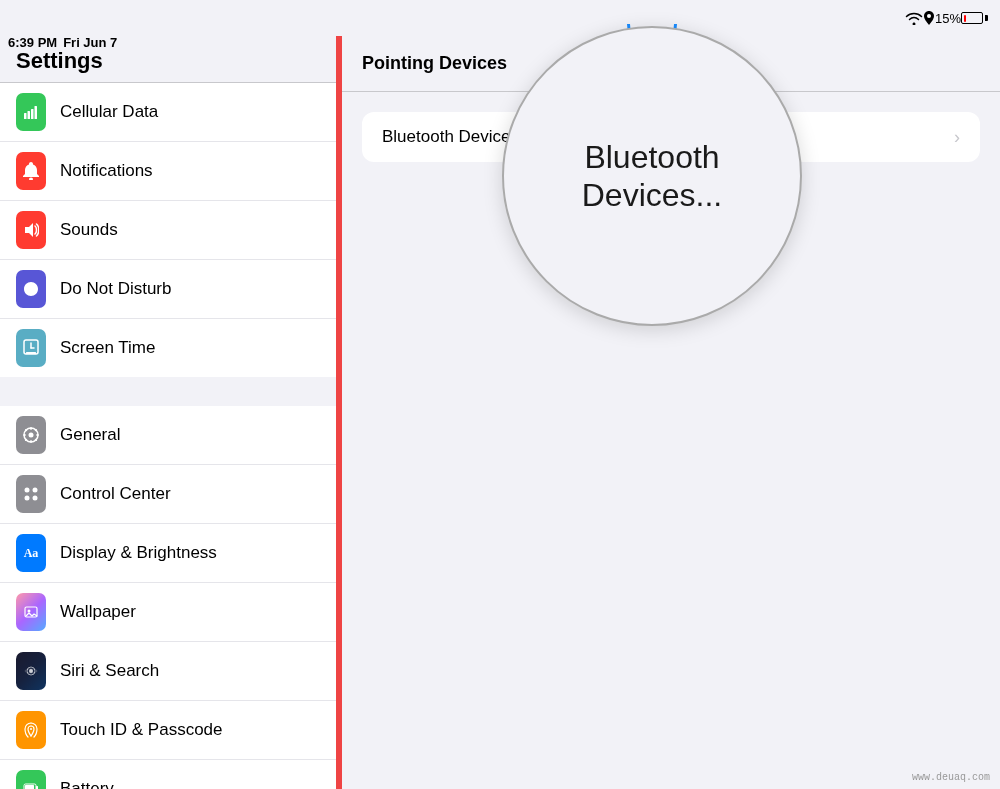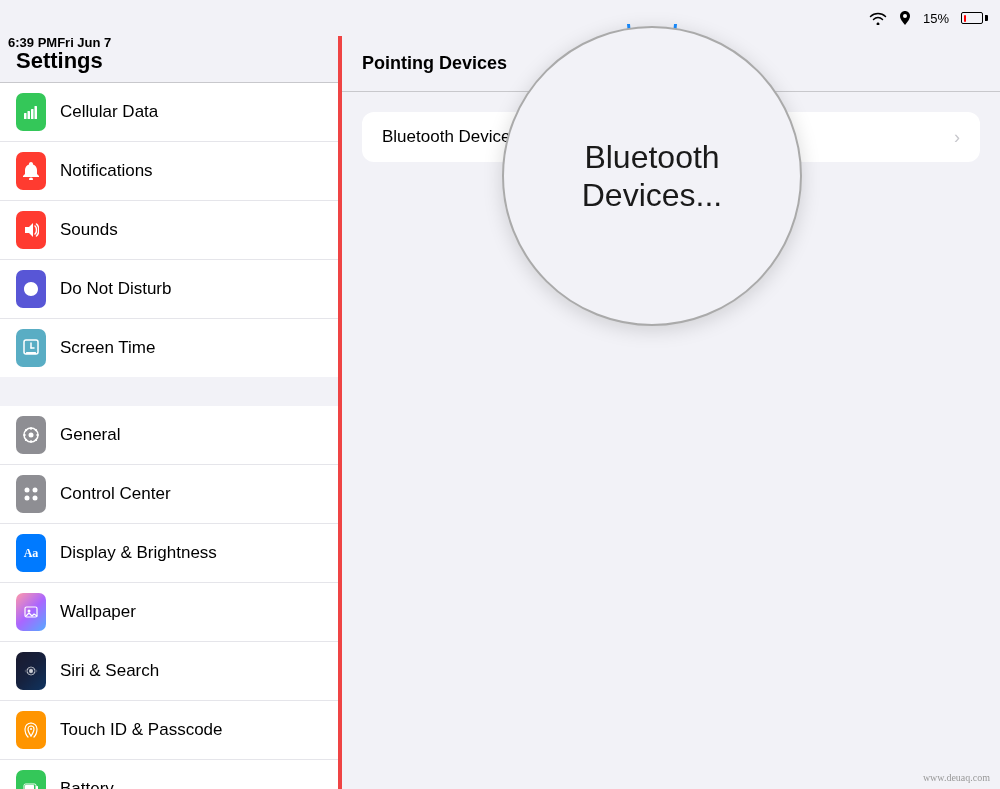--- a/index.html
+++ b/index.html
@@ -19,30 +19,30 @@
       display: flex;
       align-items: center;
       justify-content: space-between;
       padding: 0 12px 0 8px;
       position: relative;
       z-index: 10;
     }
     .status-left {
       display: flex;
       align-items: center;
-      gap: 0;
+      gap: 6px;
       font-size: 13px;
       font-weight: 600;
       color: #000;
       margin-top: 48px;
     }
     .status-right {
       display: flex;
       align-items: center;
-      gap: 12px;
+      gap: 0;
       font-size: 13px;
       font-weight: 500;
       color: #000;
     }
     .battery-icon {
       display: flex;
       align-items: center;
       gap: 2px;
     }
     .battery-body {
@@ -71,21 +71,21 @@
     
     .app-container {
       display: flex;
       height: calc(789px - 36px);
     }
 
     
     .sidebar {
       width: 342px;
       background: #f2f2f7;
-      border-right: 4px solid #ef4444;
+      border-right: 6px solid #ef4444;
       display: flex;
       flex-direction: column;
       overflow: hidden;
       flex-shrink: 0;
     }
     .sidebar-header {
       padding: 12px 16px 8px 16px;
       font-size: 22px;
       font-weight: 700;
       color: #000;
@@ -234,21 +234,21 @@
       line-height: 1.2;
     }
 
     
     .watermark {
       position: absolute;
       bottom: 6px;
       right: 10px;
       font-size: 10px;
       color: #999;
-      font-family: Liberation Serif, serif;
+      font-family: Liberation Mono, monospace;
     }
   </style>
 </head>
 <body>
 
 <div class="status-bar">
   <div class="status-left">
     <span>6:39 PM</span>
     <span>Fri Jun 7</span>
   </div>

